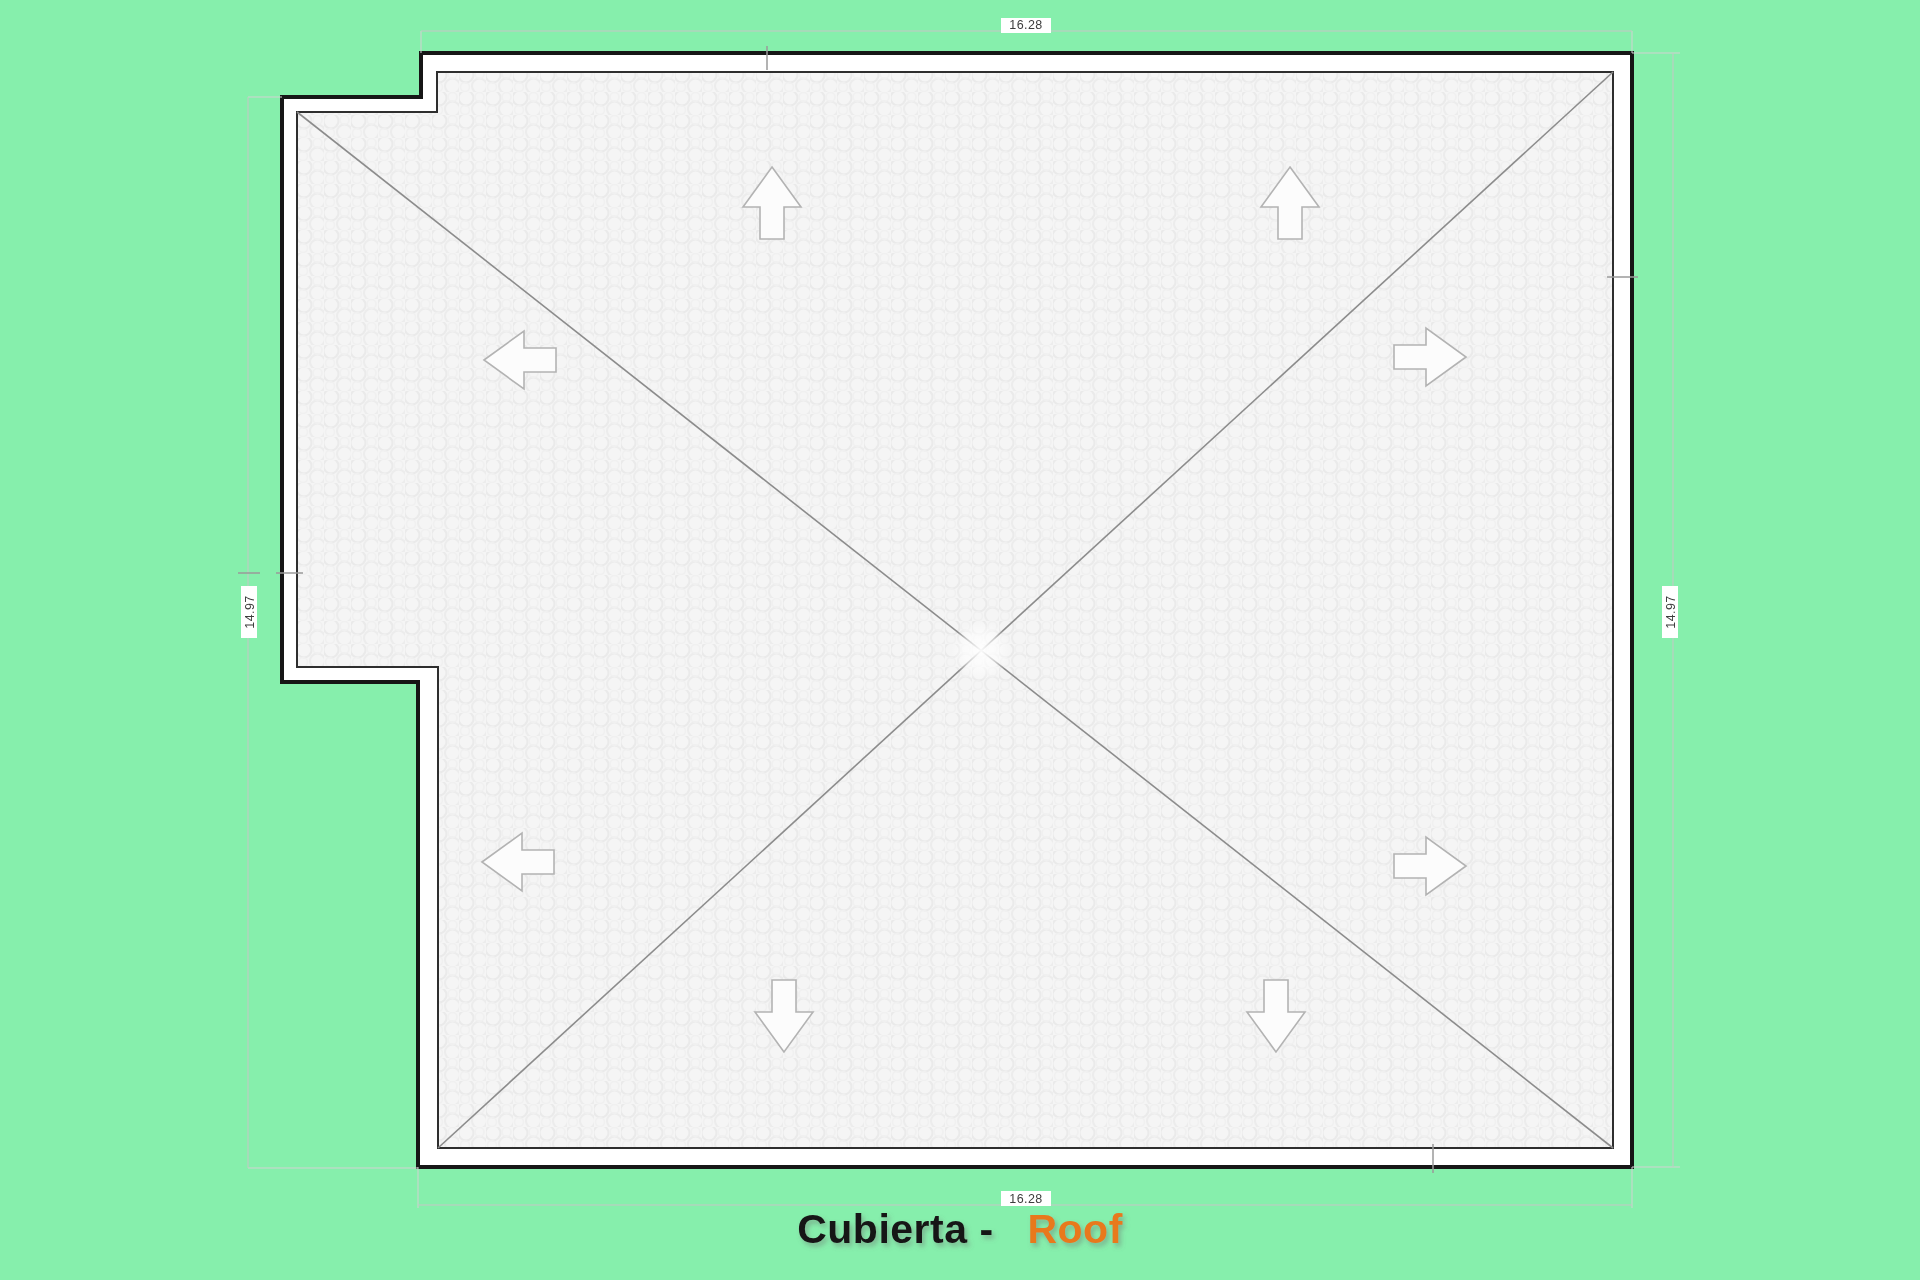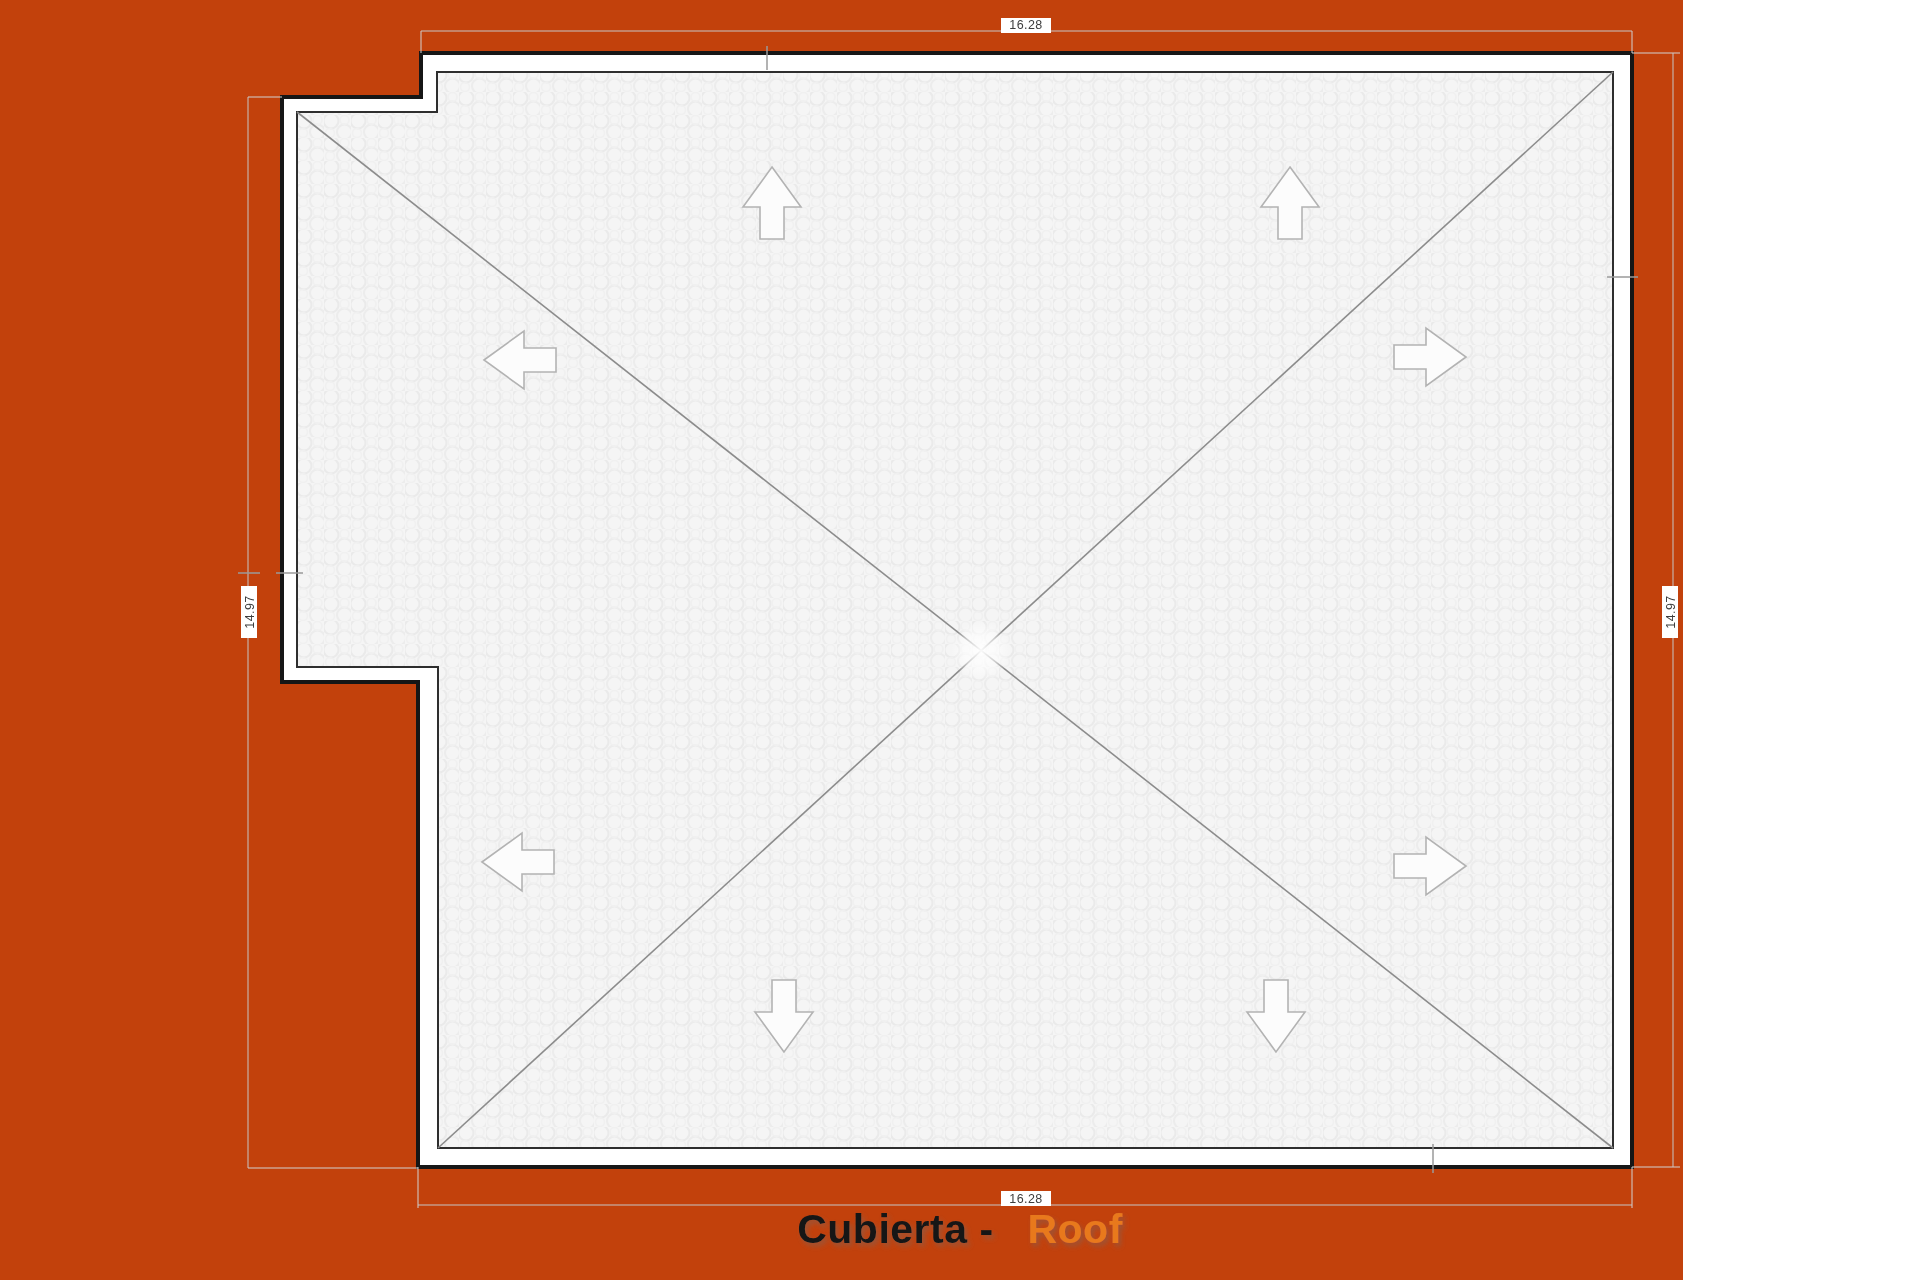--- a/index.html
+++ b/index.html
@@ -1,19 +1,19 @@
 <!DOCTYPE html>
 <html><head>
 <meta charset="utf-8">
 <style>
   html,body { margin:0; padding:0; background:#ffffff; }
   .stage {
     position:relative;
-    width:1683px; height:1280px;
-    background:#c2410c;
+    width:1920px; height:1280px;
+    background:#86efac;
     font-family:"Liberation Sans", sans-serif;
     overflow:hidden;
   }
   svg { position:absolute; left:0; top:0; }
   .dim-label {
     font-family:"Liberation Sans", sans-serif;
     font-size:12.5px;
     letter-spacing:.4px;
     fill:#3d3d3d;
   }

